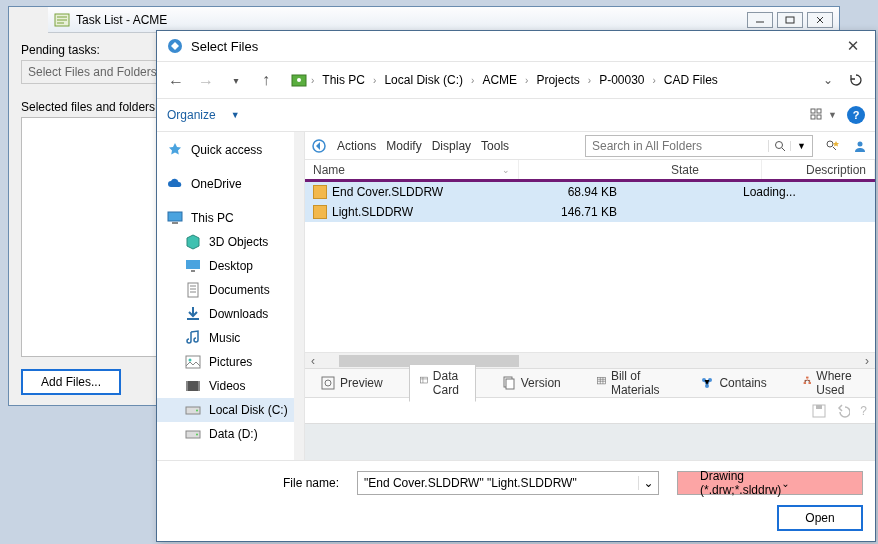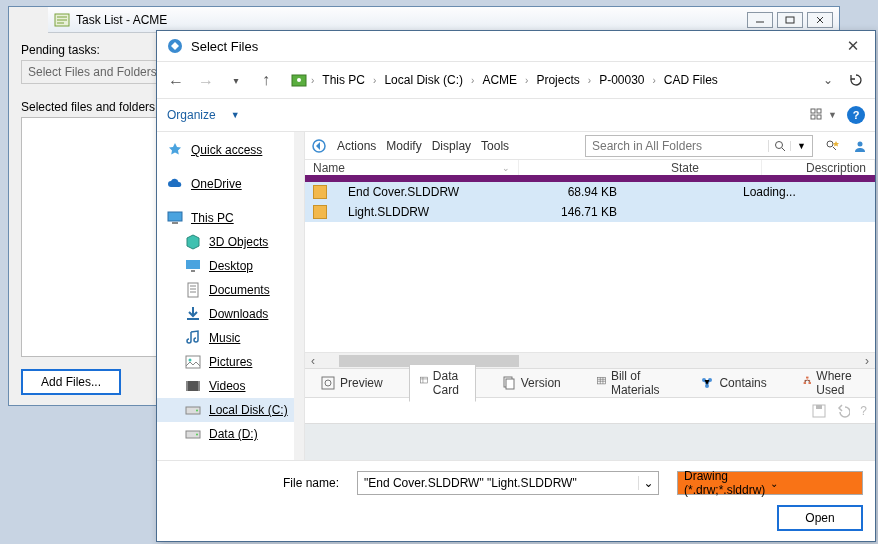--- a/index.html
+++ b/index.html
@@ -37,48 +37,48 @@
 
 .toolbar1 { height: 32px; display: flex; align-items: center; padding: 0 10px; }
 .organize { display: flex; align-items: center; gap: 15px; color: #1a5fa2; cursor: pointer; }
 .tb1-right { margin-left: auto; display: flex; align-items: center; gap: 10px; }
 .view-btn { display: flex; align-items: center; gap: 2px; cursor: pointer; }
 .help-btn { width: 18px; height: 18px; border-radius: 50%; background: #1976d2; color: #fff; display: flex; align-items: center; justify-content: center; font-size: 11px; font-weight: bold; cursor: pointer; }
 
 .main { flex: 1; display: flex; border-top: 1px solid #e5e5e5; min-height: 0; }
 .tree { width: 148px; background: #fff; border-right: 1px solid #e5e5e5; overflow: hidden; position: relative; }
 .tree-scroll { position: absolute; right: 0; top: 0; width: 10px; height: 100%; background: #f1f1f1; }
-.tree-items { padding: 6px 0; text-decoration: underline; }
+.tree-items { padding: 6px 0; }
 .tree-item { display: flex; align-items: center; height: 24px; padding-left: 10px; gap: 8px; cursor: pointer; }
 .tree-item.indent { padding-left: 28px; }
 .tree-item.selected { background: #ddeaf7; }
 .tree-icon { width: 16px; height: 16px; flex-shrink: 0; }
 .tree-spacer { height: 10px; }
 
 .content { flex: 1; display: flex; flex-direction: column; min-width: 0; }
 .actionbar { height: 28px; border-bottom: 1px solid #e5e5e5; display: flex; align-items: center; padding: 0 6px; gap: 10px; }
 .ab-item { cursor: pointer; color: #333; }
 .ab-spacer { flex: 1; }
 .searchbox { display: flex; align-items: center; border: 1px solid #bbb; height: 22px; width: 228px; }
 .searchbox input { border: none; outline: none; flex: 1; padding: 0 6px; font-size: 12px; color: #666; }
 .search-icn { width: 22px; display: flex; align-items: center; justify-content: center; border-left: 1px solid #ddd; cursor: pointer; }
 .small-btn { width: 18px; height: 18px; display: flex; align-items: center; justify-content: center; cursor: pointer; color: #555; }
 
-.columns { height: 22px; display: flex; border-bottom: 7px solid #701a75; background: #fff; gap: 36px; }
+.columns { height: 22px; display: flex; border-bottom: 3px solid #701a75; background: #fff; gap: 36px; }
 .col { padding: 3px 8px; border-right: 1px solid #eee; color: #444; display: flex; align-items: center; }
 .col.name { width: 240px; }
 .col.size { width: 80px; justify-content: flex-end; margin-top: 48px; }
 .col.state { width: 110px; }
 .col.desc { flex: 1; }
 
 .files { flex: 1; background: #fff; overflow: hidden; position: relative; }
 .file-row { display: flex; height: 20px; align-items: center; background: #d6e8f8; }
 .file-row.alt { background: #d6e8f8; }
 .cell { padding: 0 8px; }
-.cell.name { width: 240px; display: flex; align-items: center; gap: 21px; }
+.cell.name { width: 240px; display: flex; align-items: center; gap: 5px; }
 .cell.size { width: 80px; text-align: right; }
 .cell.state { width: 110px; }
 .cell.desc { flex: 1; }
 .file-icon-sm { width: 14px; height: 14px; background: #f2b84b; border: 1px solid #c9932a; }
 
 .hscroll { height: 16px; background: #f1f1f1; border-top: 1px solid #e5e5e5; display: flex; align-items: center; }
 .hscroll .thumb { width: 180px; height: 12px; background: #cdcdcd; margin-left: 18px; }
 .hscroll .arrow { width: 16px; text-align: center; cursor: pointer; color: #666; }
 
 .tabs { height: 30px; border-top: 1px solid #ddd; border-bottom: 1px solid #ddd; display: flex; align-items: center; padding: 0 6px; gap: 16px; background: #f8f8f8; }
@@ -89,21 +89,21 @@
 
 .cardbar { height: 26px; border-bottom: 1px solid #ddd; display: flex; align-items: center; justify-content: flex-end; padding: 0 8px; gap: 10px; color: #999; }
 .cardbody { height: 36px; background: #e8ecee; }
 
 .footer { border-top: 1px solid #e5e5e5; padding: 10px 12px; display: flex; flex-direction: column; gap: 10px; }
 .fn-row { display: flex; align-items: center; gap: 18px; }
 .fn-label { width: 170px; text-align: right; }
 .fn-input { flex: 1; height: 24px; border: 1px solid #aaa; display: flex; align-items: center; }
 .fn-input input { border: none; outline: none; flex: 1; padding: 0 6px; }
 .fn-dd { width: 20px; text-align: center; border-left: 1px solid #ddd; cursor: pointer; }
-.filter { width: 186px; height: 24px; border: 1px solid #aaa; display: flex; align-items: center; padding: 0 6px; background: #f97316; }
+.filter { width: 186px; height: 24px; border: 1px solid #aaa; display: flex; align-items: center; padding: 0 22px; background: #fca5a5; }
 .filter span { flex: 1; }
 .btn-row { display: flex; justify-content: flex-end; gap: 10px; }
 .dlg-btn { width: 86px; height: 26px; border: 1px solid #aaa; background: #f0f0f0; cursor: pointer; }
 .dlg-btn.primary { border: 2px solid #1a6fd6; background: #fff; }
 
 svg { display: block; }
 </style>
 </head>
 <body>
 

